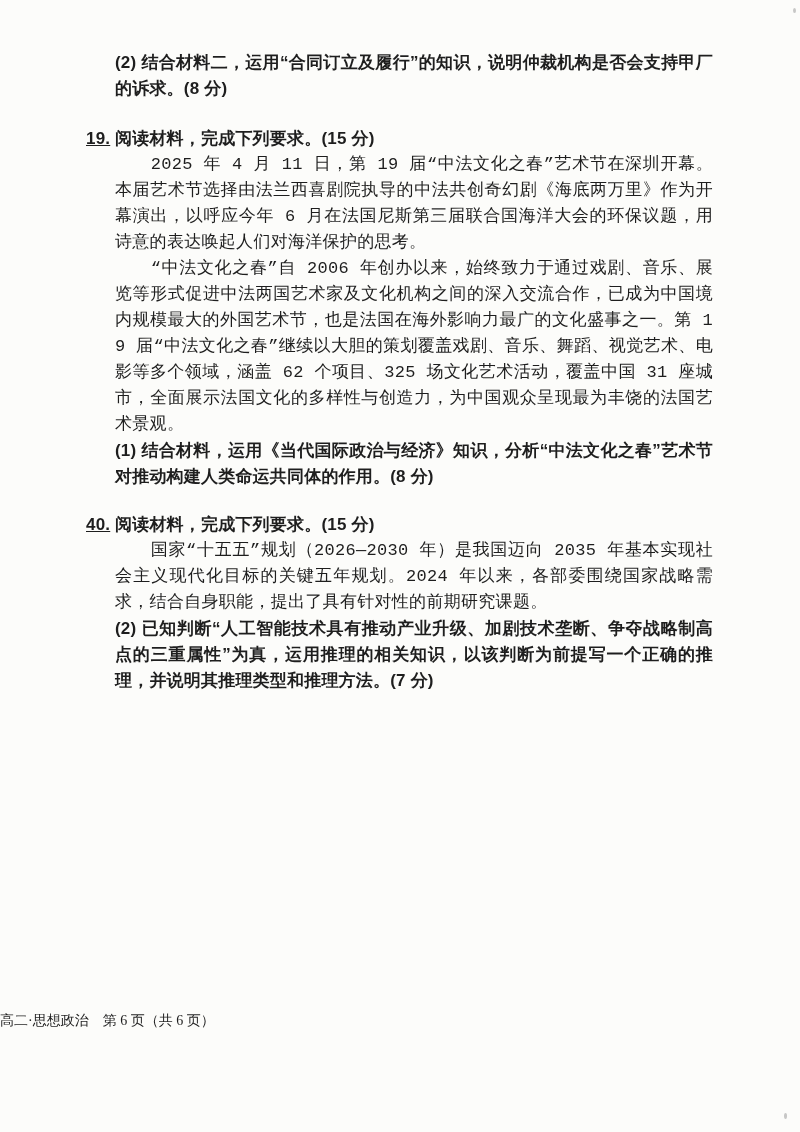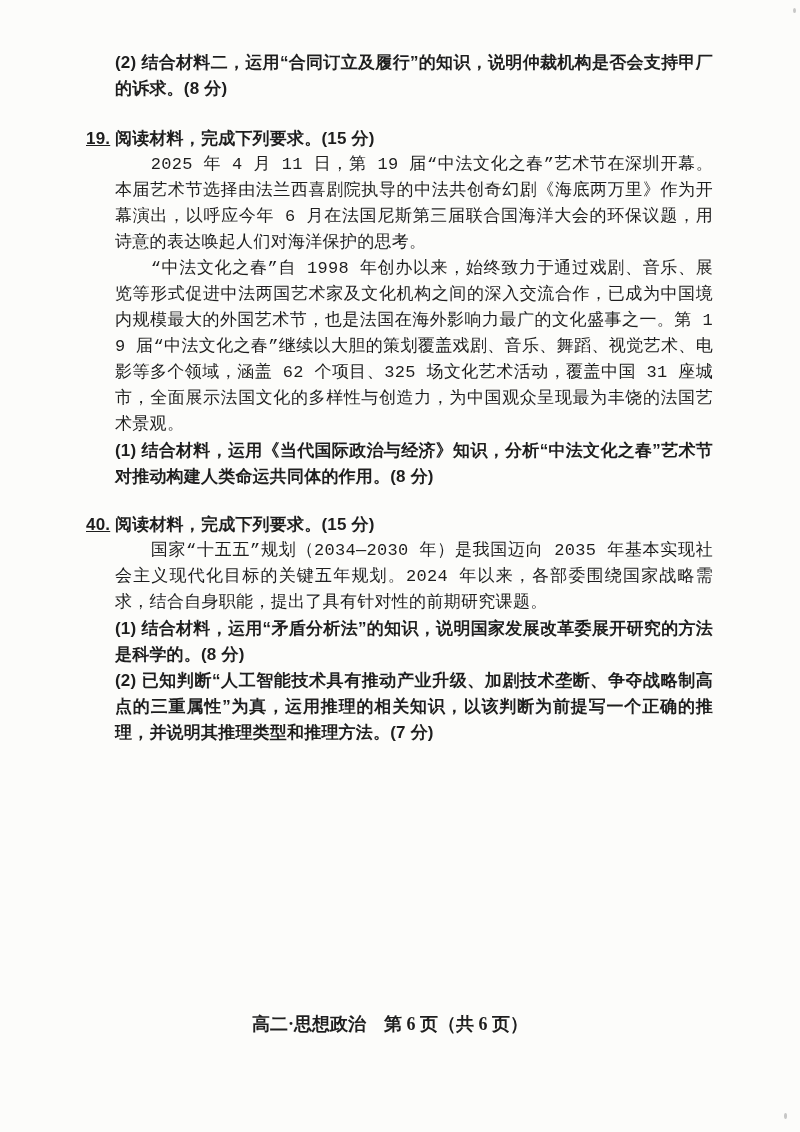--- a/index.html
+++ b/index.html
@@ -55,24 +55,23 @@
     font-family: Liberation Mono, monospace;
     font-weight: 400;
     text-indent: 2.1em;
     letter-spacing: 0.3px;
   }
   .footer {
     position: absolute;
     top: 1012px;
     left: 0;
     width: 780px;
-    text-align: center;
     font-family: "Liberation Serif", serif;
-    font-weight: 700;
-    font-size: 18px;
+    font-weight: 400;
+    font-size: 14px;
     color: #1e1e1e;
   }
   .speck {
     position: absolute;
     background: #9a9a9a;
     border-radius: 50%;
     opacity: 0.55;
   }
   .speck-top { left: 793px; top: 8px; width: 3px; height: 5px; }
   .speck-bottom { left: 784px; top: 1113px; width: 3px; height: 6px; }
@@ -82,29 +81,28 @@
 <body>
 
 <div class="page">
   <div class="doc">
 
     <p class="subq">(2) 结合材料二，运用“合同订立及履行”的知识，说明仲裁机构是否会支持甲厂的诉求。(8 分)</p>
 
     <p class="qhead q19"><span class="qnum">19.</span><span>阅读材料，完成下列要求。(15 分)</span></p>
 
     <p class="material">2025 年 4 月 11 日，第 19 届“中法文化之春”艺术节在深圳开幕。本届艺术节选择由法兰西喜剧院执导的中法共创奇幻剧《海底两万里》作为开幕演出，以呼应今年 6 月在法国尼斯第三届联合国海洋大会的环保议题，用诗意的表达唤起人们对海洋保护的思考。</p>
-    <p class="material">“中法文化之春”自 1998 年创办以来，始终致力于通过戏剧、音乐、展览等形式促进中法两国艺术家及文化机构之间的深入交流合作，已成为中国境内规模最大的外国艺术节，也是法国在海外影响力最广的文化盛事之一。第 19 届“中法文化之春”继续以大胆的策划覆盖戏剧、音乐、舞蹈、视觉艺术、电影等多个领域，涵盖 62 个项目、325 场文化艺术活动，覆盖中国 31 座城市，全面展示法国文化的多样性与创造力，为中国观众呈现最为丰饶的法国艺术景观。</p>
+    <p class="material">“中法文化之春”自 2006 年创办以来，始终致力于通过戏剧、音乐、展览等形式促进中法两国艺术家及文化机构之间的深入交流合作，已成为中国境内规模最大的外国艺术节，也是法国在海外影响力最广的文化盛事之一。第 19 届“中法文化之春”继续以大胆的策划覆盖戏剧、音乐、舞蹈、视觉艺术、电影等多个领域，涵盖 62 个项目、325 场文化艺术活动，覆盖中国 31 座城市，全面展示法国文化的多样性与创造力，为中国观众呈现最为丰饶的法国艺术景观。</p>
 
     <p class="subq">(1) 结合材料，运用《当代国际政治与经济》知识，分析“中法文化之春”艺术节对推动构建人类命运共同体的作用。(8 分)</p>
 
     <p class="qhead q20"><span class="qnum">40.</span><span>阅读材料，完成下列要求。(15 分)</span></p>
 
-    <p class="material">国家“十五五”规划（2034—2030 年）是我国迈向 2035 年基本实现社会主义现代化目标的关键五年规划。2024 年以来，各部委围绕国家战略需求，结合自身职能，提出了具有针对性的前期研究课题。</p>
+    <p class="material">国家“十五五”规划（2026—2030 年）是我国迈向 2035 年基本实现社会主义现代化目标的关键五年规划。2024 年以来，各部委围绕国家战略需求，结合自身职能，提出了具有针对性的前期研究课题。</p>
 
-    <p class="subq">(1) 结合材料，运用“矛盾分析法”的知识，说明国家发展改革委展开研究的方法是科学的。(8 分)</p>
     <p class="subq">(2) 已知判断“人工智能技术具有推动产业升级、加剧技术垄断、争夺战略制高点的三重属性”为真，运用推理的相关知识，以该判断为前提写一个正确的推理，并说明其推理类型和推理方法。(7 分)</p>
 
   </div>
 
   <div class="footer">高二·思想政治　第 6 页（共 6 页）</div>
 
   <span class="speck speck-top"></span>
   <span class="speck speck-bottom"></span>
   <span class="speck speck-mid"></span>
 </div>

